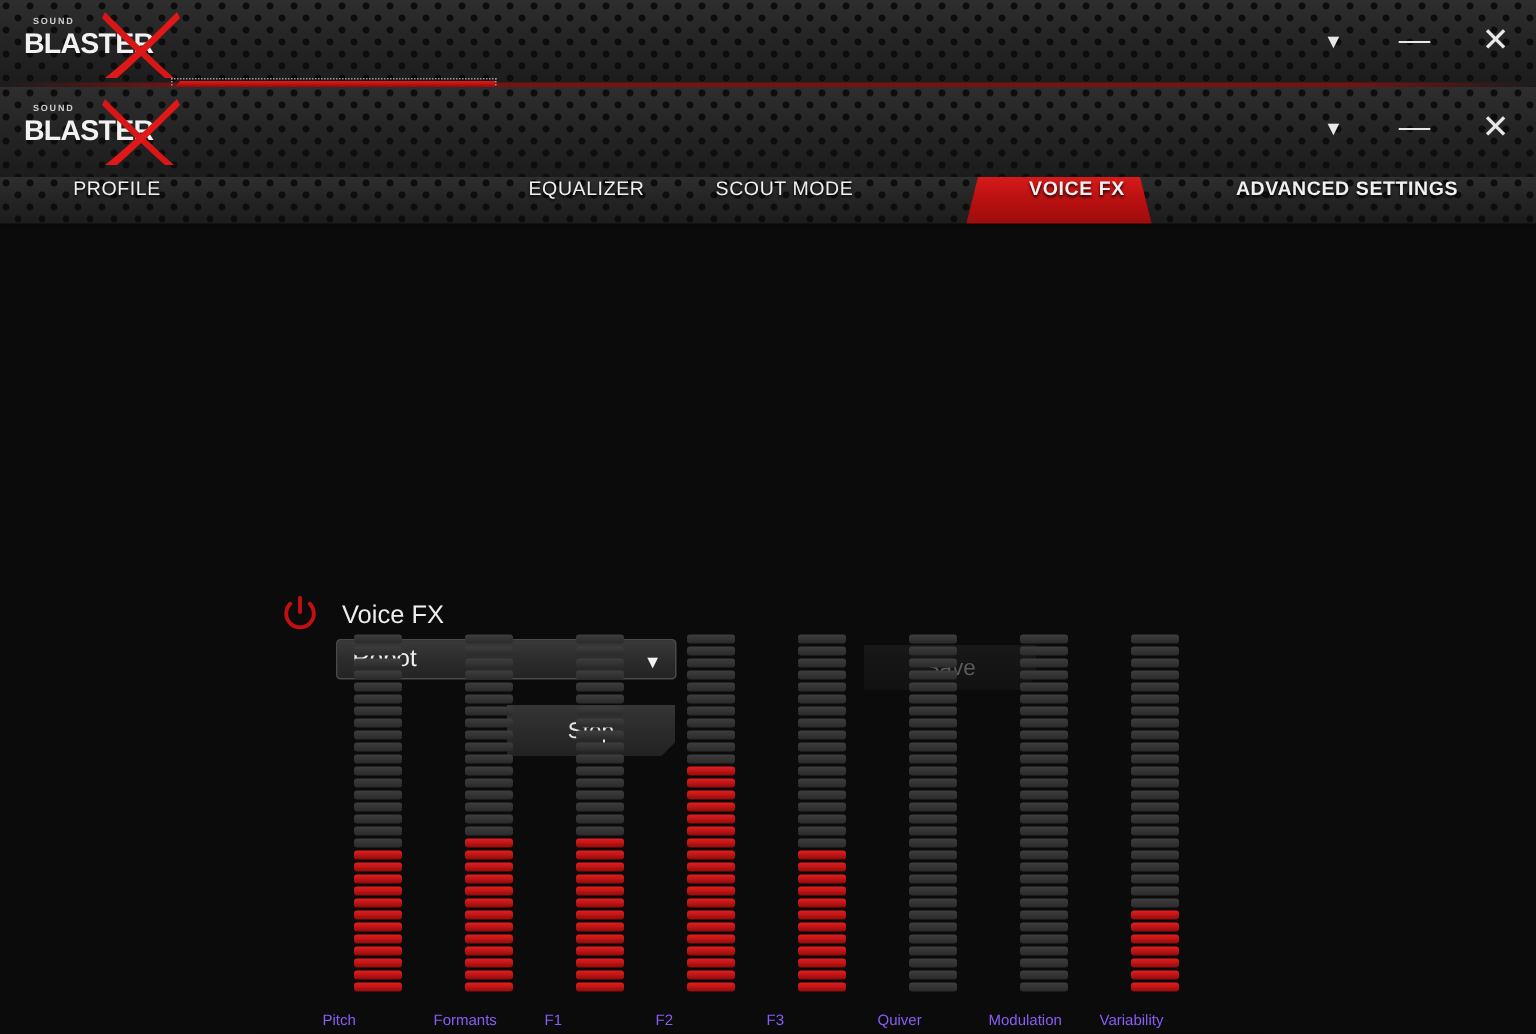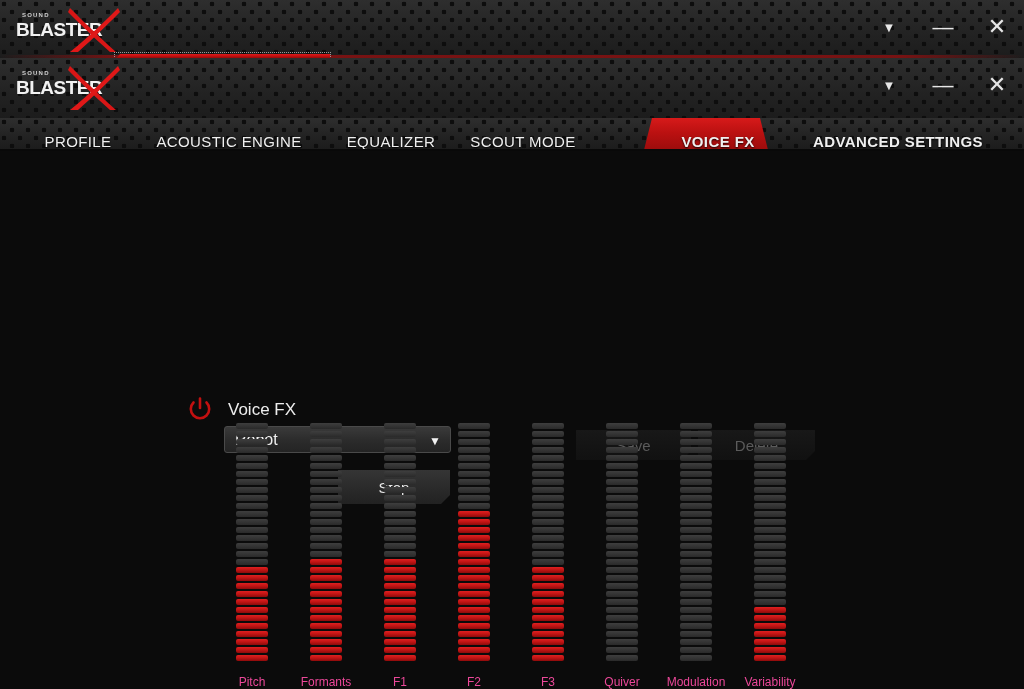--- a/index.html
+++ b/index.html
@@ -90,23 +90,23 @@
   #navbar .navmesh {
     position:absolute; inset:0;
   }
   #navtabs {
     position:absolute; inset:0;
     display:flex; align-items:center;
   }
   .navtab {
     position:relative;
     height:32px;
-    display:flex; align-items:flex-end; justify-content:center;
+    display:flex; align-items:flex-start; justify-content:center;
     color:#f0f0f0;
-    font-size:15px;
+    font-size:13px;
     letter-spacing:0.4px;
     cursor:pointer;
     white-space:nowrap;
     text-shadow:0 1px 2px rgba(0,0,0,0.9);
     padding-left:24px;
   }
   .navtab.active {
     background:linear-gradient(180deg,#d71a1a 0%,#bb1111 45%,#9c0c0c 100%);
     clip-path:polygon(8px 0, calc(100% - 8px) 0, 100% 100%, 0 100%);
     font-weight:bold;
@@ -200,23 +200,23 @@
     width:32px; height:6px;
     border-radius:2px;
     background:linear-gradient(180deg,#3e3e3e 0%,#333 55%,#2a2a2a 100%);
   }
   .seg.on {
     background:linear-gradient(180deg,#e02020 0%,#c01414 50%,#8e0b0b 100%);
   }
   .slider-label {
     position:absolute;
     top:252px; left:0; width:74px;
-    text-align:center;
-    font-size:12px;
-    color:#ec4899;
+    text-align:left;
+    font-size:10px;
+    color:#8b5cf6;
   }
 </style>
 </head>
 <body>
 
 <div id="app">
 
   <div class="titlebar mesh" id="titlebar-back">
     <div class="logo">
       <span class="sound">SOUND</span>
@@ -254,23 +254,20 @@
       <div class="wc close">✕</div>
     </div>
   </div>
 
   <div id="navbar">
     <div class="navmesh mesh"></div>
     <div id="navtabs">
         <div class="navtab" style="position: absolute; left: 0px; width: 132px;">
           <span>PROFILE</span>
         </div>
-        <div class="navtab" style="position: absolute; left: 132px; width: 170px;">
-          <span>ACOUSTIC ENGINE</span>
-        </div>
         <div class="navtab" style="position: absolute; left: 302px; width: 154px;">
           <span>EQUALIZER</span>
         </div>
         <div class="navtab" style="position: absolute; left: 436px; width: 150px;">
           <span>SCOUT MODE</span>
         </div>
         <div class="navtab active" style="position: absolute; left: 644px; width: 124px;">
           <span>VOICE FX</span>
         </div>
         <div class="navtab" style="position: absolute; left: 776px; width: 220px; font-weight: bold;">
@@ -290,21 +287,20 @@
 
     <div id="fx-label">Voice FX</div>
 
     <div id="fx-select">
       <span class="val">Robot</span>
       <span class="caret">▼</span>
     </div>
 
     <div class="btn focused" id="btn-stop">Stop</div>
     <div class="btn disabled" id="btn-save">Save</div>
-    <div class="btn disabled" id="btn-delete">Delete</div>
 
     <div id="sliders">
         <div class="slider-col" style="left: 215px; top: 247px;">
           <div class="track">
             <div class="seg"></div>
             <div class="seg"></div>
             <div class="seg"></div>
             <div class="seg"></div>
             <div class="seg"></div>
             <div class="seg"></div>

